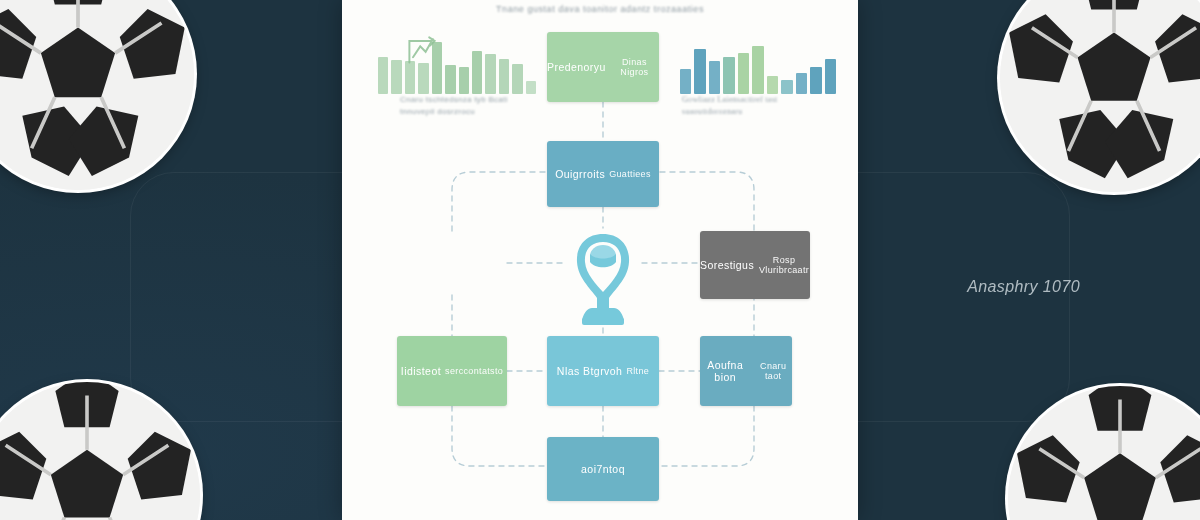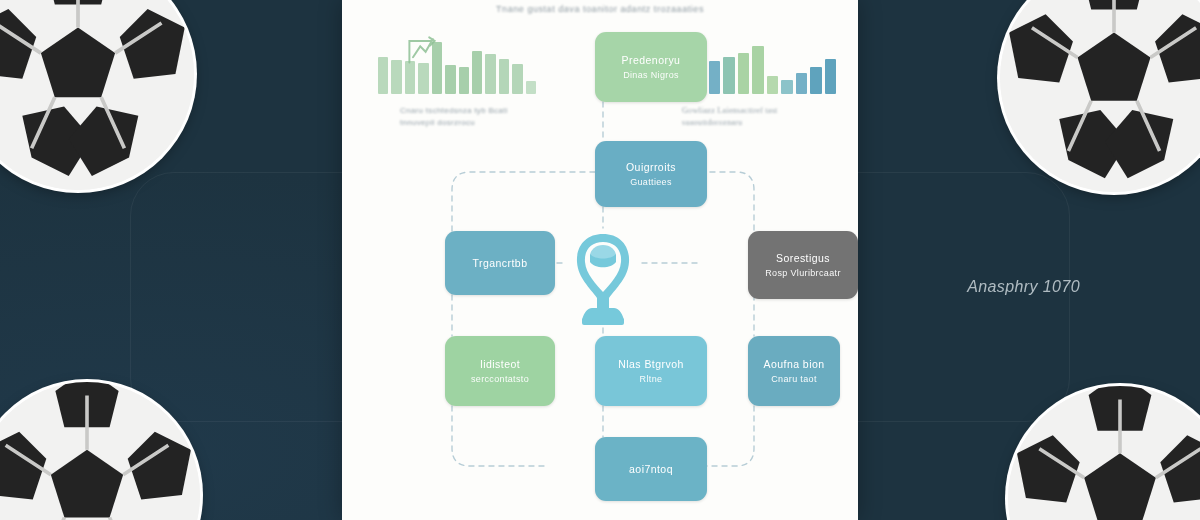--- a/index.html
+++ b/index.html
@@ -94,21 +94,20 @@
 
   .bars {
     display: flex;
     align-items: flex-end;
     gap: 3px;
     height: 58px;
   }
   .bar { flex: 1 1 auto; border-radius: 1px; }
 
   .chart-caption {
-    margin-top: 11px;
     font-size: 8px;
     line-height: 1.5;
     color: #97a3ab;
     filter: blur(0.8px);
     letter-spacing: 0.3px;
   }
   #chart-left .chart-caption  { padding-left: 22px; }
   #chart-right .chart-caption { padding-left: 2px; }
 
   
@@ -117,31 +116,30 @@
     left: 62px;
     top: 32px;
     width: 36px;
     height: 36px;
     opacity: 0.85;
   }
 
   
   .node {
     position: absolute;
-    border-radius: 11px;
+    border-radius: 3px;
     display: flex;
-    flex-direction: column;
+    flex-direction: row;
     align-items: center;
     justify-content: center;
     gap: 4px;
     color: #ffffff;
     text-align: center;
     box-shadow: 0 1px 3px rgba(0,0,0,0.12);
     z-index: 3;
-    margin-left: 48px;
   }
   .node .l1 {
     font-size: 10.5px;
     letter-spacing: 0.45px;
     filter: blur(0.7px);
   }
   .node .l2 {
     font-size: 9px;
     letter-spacing: 0.35px;
     opacity: 0.95;
@@ -354,23 +352,20 @@
   <div class="node" id="node-top">
     <span class="l1">Predenoryu</span>
     <span class="l2">Dinas Nigros</span>
   </div>
 
   <div class="node" id="node-upper">
     <span class="l1">Ouigrroits</span>
     <span class="l2">Guattiees</span>
   </div>
 
-  <div class="node" id="node-left">
-    <span class="l1">Trgancrtbb</span>
-  </div>
 
   <div class="node" id="node-right">
     <span class="l1">Sorestigus</span>
     <span class="l2">Rosp Vluribrcaatr</span>
   </div>
 
   <div class="node" id="node-center">
     <span class="l1">Nlas Btgrvoh</span>
     <span class="l2">Rltne</span>
   </div>

